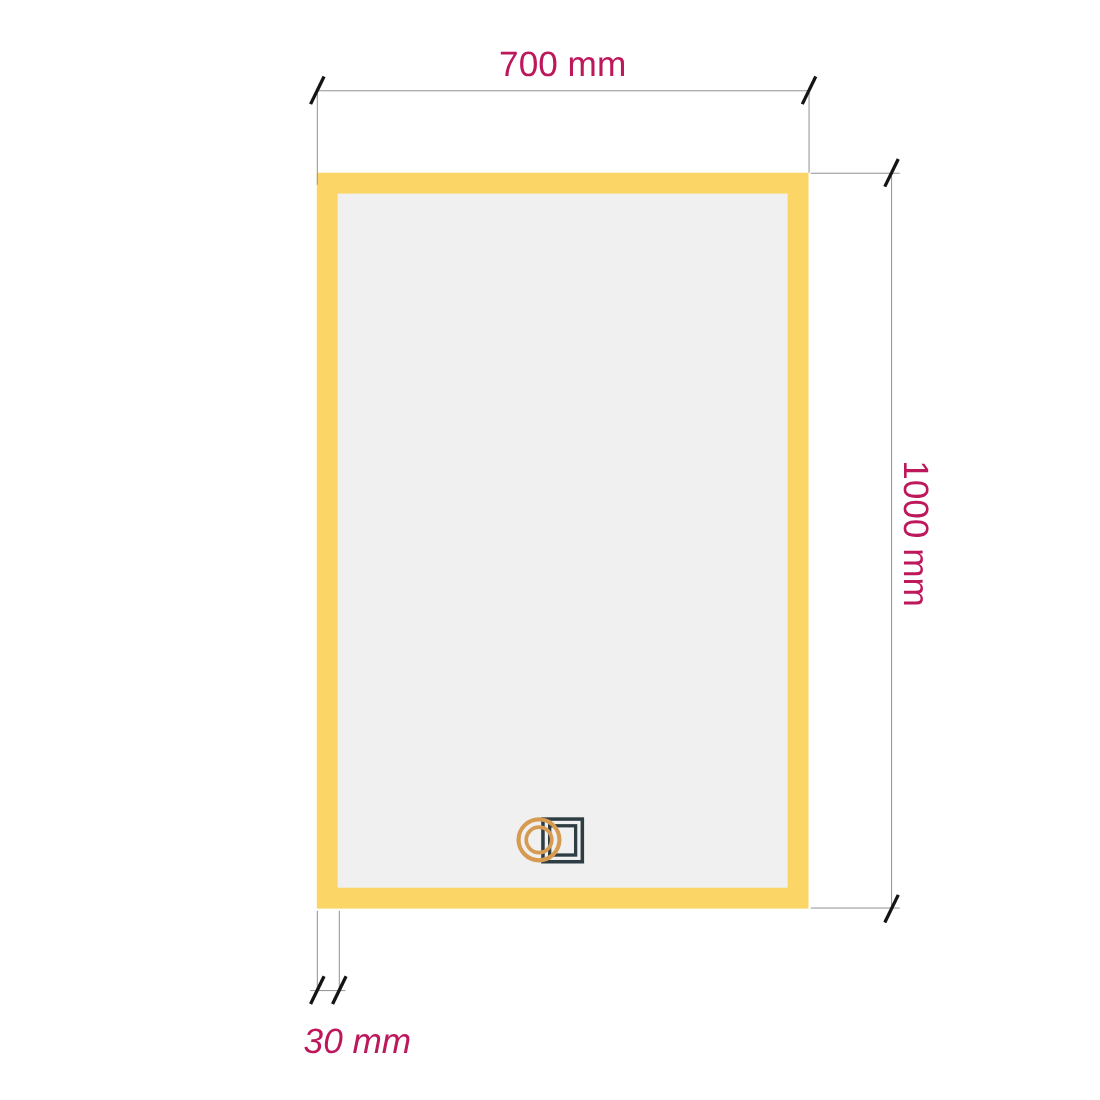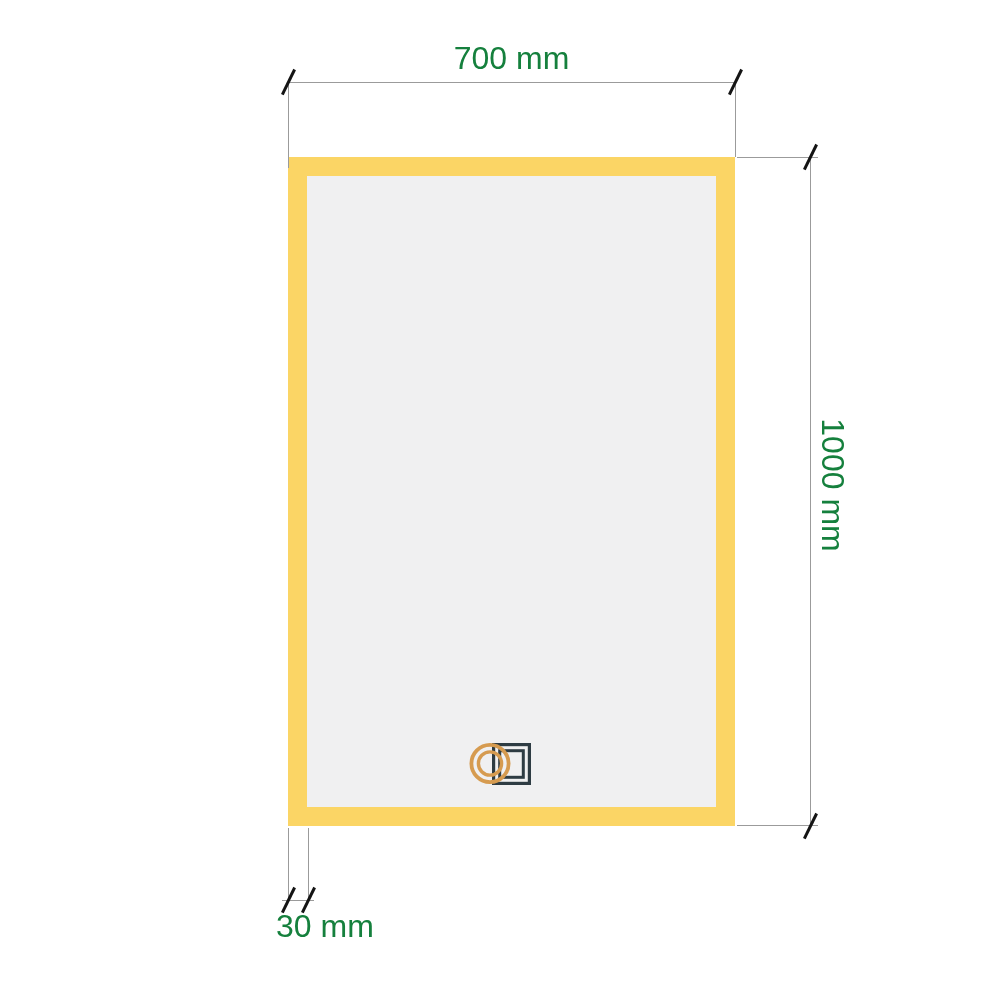--- a/index.html
+++ b/index.html
@@ -42,21 +42,21 @@
   .dim-line.v { width: 1px; }
   .tick {
     position: absolute;
     width: 2.6px; height: 28px;
     background: #141414;
     transform: rotate(26deg);
     transform-origin: center center;
   }
   .dim-label {
     position: absolute;
-    color: #15803d;
+    color: #be185d;
     font-size: 32px;
     line-height: 36px;
     white-space: nowrap;
   }
   .dim-label.width-label {
     left: 288px; top: 40px;
     width: 447px;
     text-align: center;
   }
   .dim-label.height-label-box {
@@ -64,21 +64,21 @@
     width: 42px; height: 655px;
     display: flex;
     align-items: center;
     justify-content: center;
   }
   .dim-label.height-label-box .rotated {
     transform: rotate(90deg);
     white-space: nowrap;
   }
   .dim-label.frame-label {
-    left: 276px; top: 908px;
+    left: 276px; top: 928px; font-style: italic;
   }
 </style>
 </head>
 <body>
 
 <div class="canvas">
 
   <div class="mirror-frame"></div>
   <div class="mirror-glass"></div>
 

